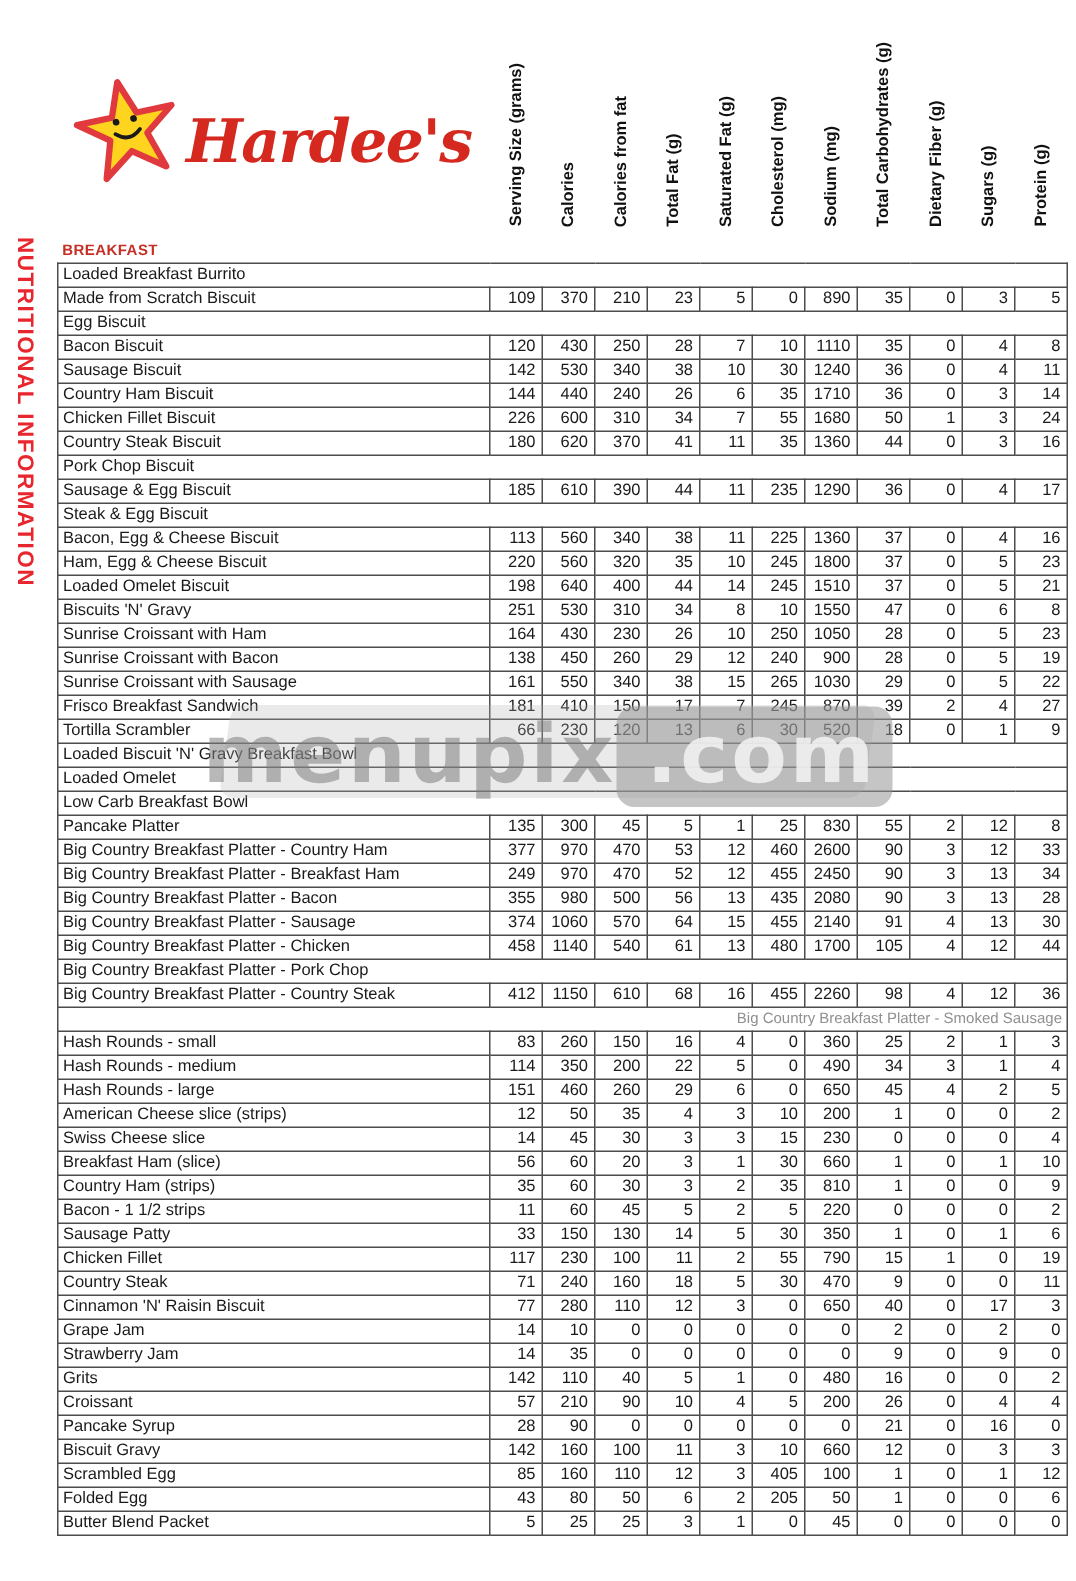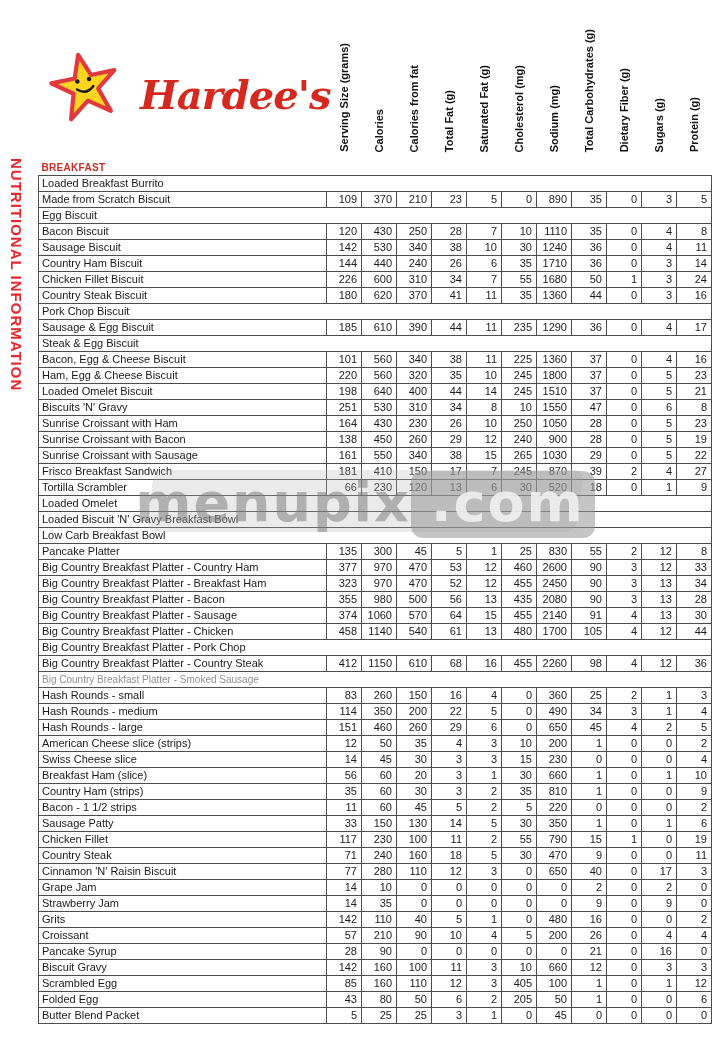--- a/index.html
+++ b/index.html
@@ -3,40 +3,40 @@
 <meta charset="utf-8">
 <style>
   html,body{margin:0;padding:0;background:#fff;}
   .page{position:relative;width:717px;height:1054px;background:#ffffff;overflow:hidden;
         font-family:"Liberation Sans","DejaVu Sans",sans-serif;color:#1a1a1a;}
 
   
   .logo{position:absolute;left:50px;top:52px;display:flex;align-items:center;}
   .logo svg{transform:rotate(-12deg);}
   .brand{font-family:"DejaVu Serif","Liberation Serif",serif;font-style:italic;font-weight:bold;
-         font-size:40px;color:#d5281e;letter-spacing:-1px;margin-left:20px;margin-top:14px;}
+         font-size:40px;color:#d5281e;letter-spacing:-1px;margin-left:4px;margin-top:14px;}
 
   
   .side-label{position:absolute;left:8px;top:158px;writing-mode:vertical-rl;
               color:#e8262d;font-weight:bold;font-size:15px;letter-spacing:1px;white-space:nowrap;}
 
   
   table.nutrition{position:absolute;left:38px;top:8px;width:674px;border-collapse:collapse;
                   table-layout:fixed;}
   col.c-name{width:288px;}
   th.vcol{vertical-align:bottom;height:148px;border:none;text-align:center;padding:0 0 4px 0;}
   th.vcol .vtext{display:inline-block;writing-mode:vertical-rl;transform:rotate(180deg);
                  font-size:11px;font-weight:bold;white-space:nowrap;line-height:1;color:#111;}
   tr.section-row td{border:none;color:#c52f26;font-weight:bold;font-size:10px;
                     padding:2px 2px 2px 3px;letter-spacing:0.3px;}
   tbody td{border:1px solid #4c4c4c;font-size:11px;line-height:13px;padding:1px 3px;
            overflow:hidden;white-space:nowrap;}
   tbody td.name{text-align:left;padding-left:3px;}
   tbody td.num{text-align:right;padding-right:4px;}
-  tr.muted td{color:#909090;font-size:10px;}
+  tr.muted td{color:#909090;font-size:10px;text-align:right;}
 
   
   .watermark{position:absolute;left:150px;top:466px;width:430px;height:72px;z-index:6;
              pointer-events:none;display:flex;align-items:center;justify-content:center;}
   .wm-band{position:absolute;left:0;top:4px;width:100%;height:62px;
            background:rgba(180,180,180,0.28);border-radius:10px;transform:skewX(-8deg);}
   .wm-text{position:relative;font-weight:bold;font-size:54px;letter-spacing:2px;
            font-family:"DejaVu Sans",sans-serif;color:rgba(125,125,125,0.55);}
   .wm-suffix{background:rgba(150,150,150,0.55);color:rgba(240,240,240,0.9);
              border-radius:12px;padding:0 10px 4px 20px;}
@@ -188,21 +188,21 @@
           <td class="num">36</td>
           <td class="num">0</td>
           <td class="num">4</td>
           <td class="num">17</td>
         </tr>
         <tr>
           <td class="name" colspan="12">Steak &amp; Egg Biscuit</td>
         </tr>
         <tr>
           <td class="name">Bacon, Egg &amp; Cheese Biscuit</td>
-          <td class="num">101</td>
+          <td class="num">113</td>
           <td class="num">560</td>
           <td class="num">340</td>
           <td class="num">38</td>
           <td class="num">11</td>
           <td class="num">225</td>
           <td class="num">1360</td>
           <td class="num">37</td>
           <td class="num">0</td>
           <td class="num">4</td>
           <td class="num">16</td>
@@ -313,24 +313,24 @@
           <td class="num">13</td>
           <td class="num">6</td>
           <td class="num">30</td>
           <td class="num">520</td>
           <td class="num">18</td>
           <td class="num">0</td>
           <td class="num">1</td>
           <td class="num">9</td>
         </tr>
         <tr>
+          <td class="name" colspan="12">Loaded Biscuit 'N' Gravy Breakfast Bowl</td>
+        </tr>
+        <tr>
           <td class="name" colspan="12">Loaded Omelet</td>
-        </tr>
-        <tr>
-          <td class="name" colspan="12">Loaded Biscuit 'N' Gravy Breakfast Bowl</td>
         </tr>
         <tr>
           <td class="name" colspan="12">Low Carb Breakfast Bowl</td>
         </tr>
         <tr>
           <td class="name">Pancake Platter</td>
           <td class="num">135</td>
           <td class="num">300</td>
           <td class="num">45</td>
           <td class="num">5</td>
@@ -351,21 +351,21 @@
           <td class="num">12</td>
           <td class="num">460</td>
           <td class="num">2600</td>
           <td class="num">90</td>
           <td class="num">3</td>
           <td class="num">12</td>
           <td class="num">33</td>
         </tr>
         <tr>
           <td class="name">Big Country Breakfast Platter - Breakfast Ham</td>
-          <td class="num">323</td>
+          <td class="num">249</td>
           <td class="num">970</td>
           <td class="num">470</td>
           <td class="num">52</td>
           <td class="num">12</td>
           <td class="num">455</td>
           <td class="num">2450</td>
           <td class="num">90</td>
           <td class="num">3</td>
           <td class="num">13</td>
           <td class="num">34</td>

